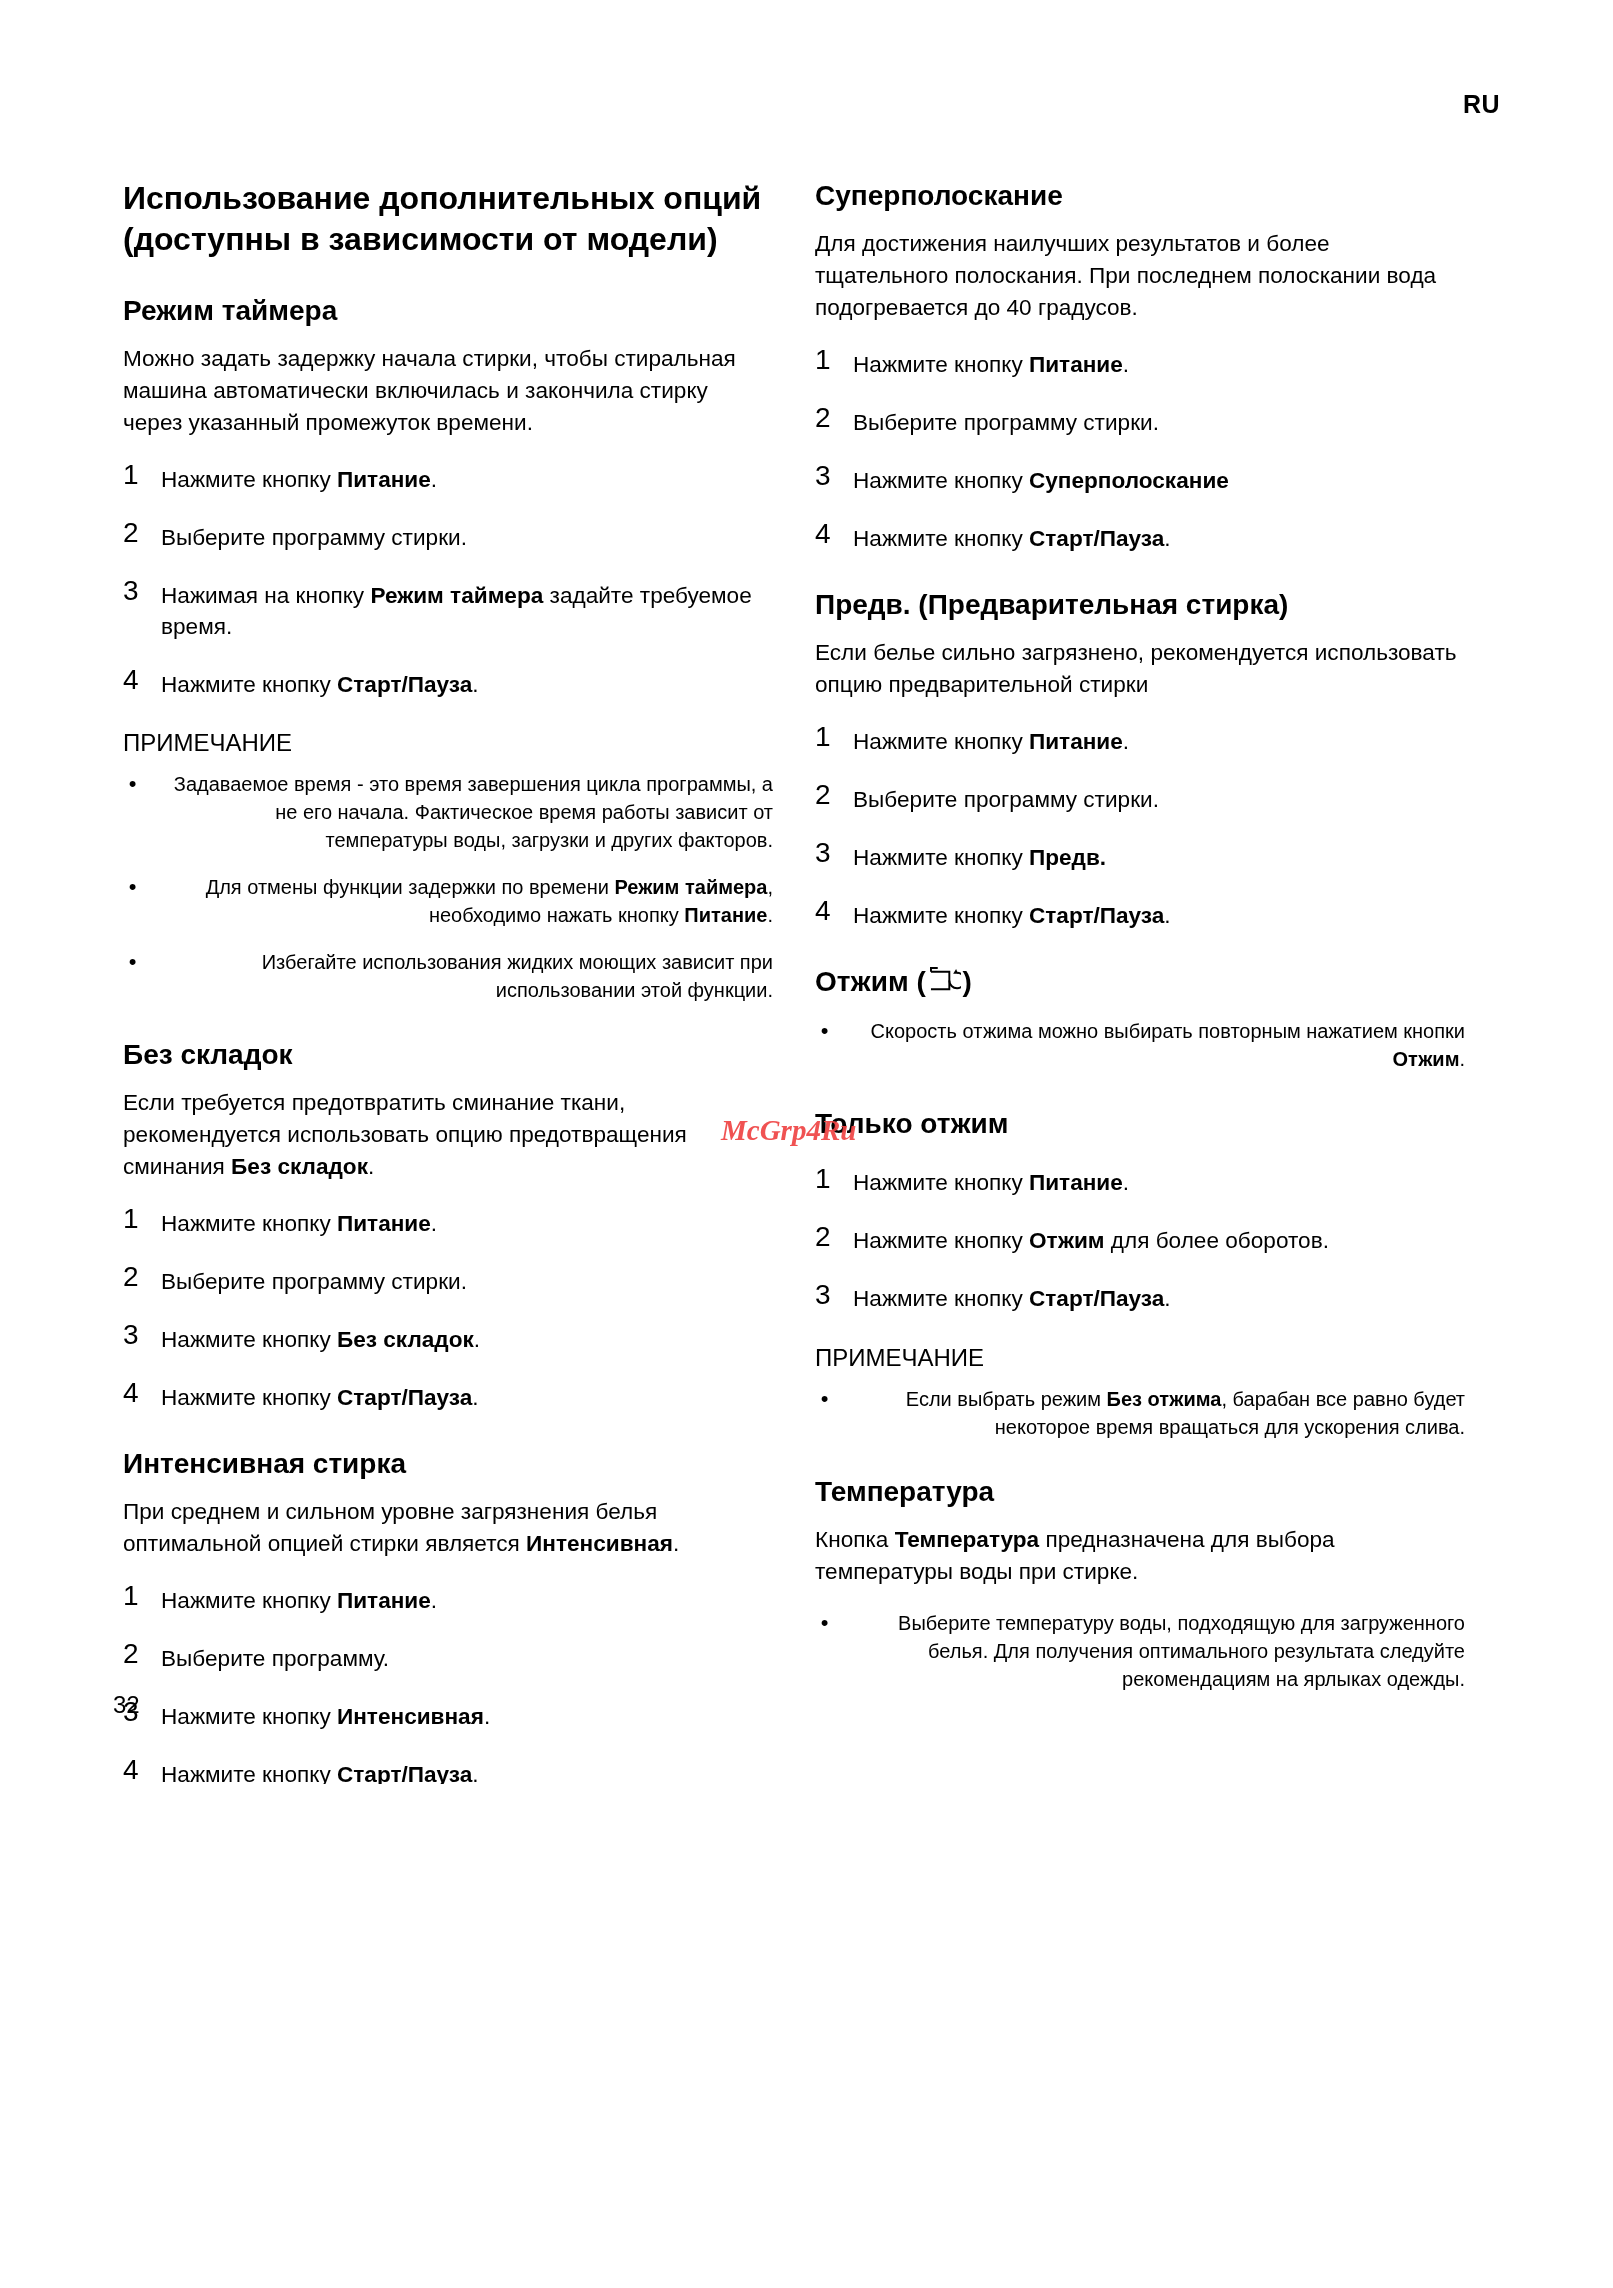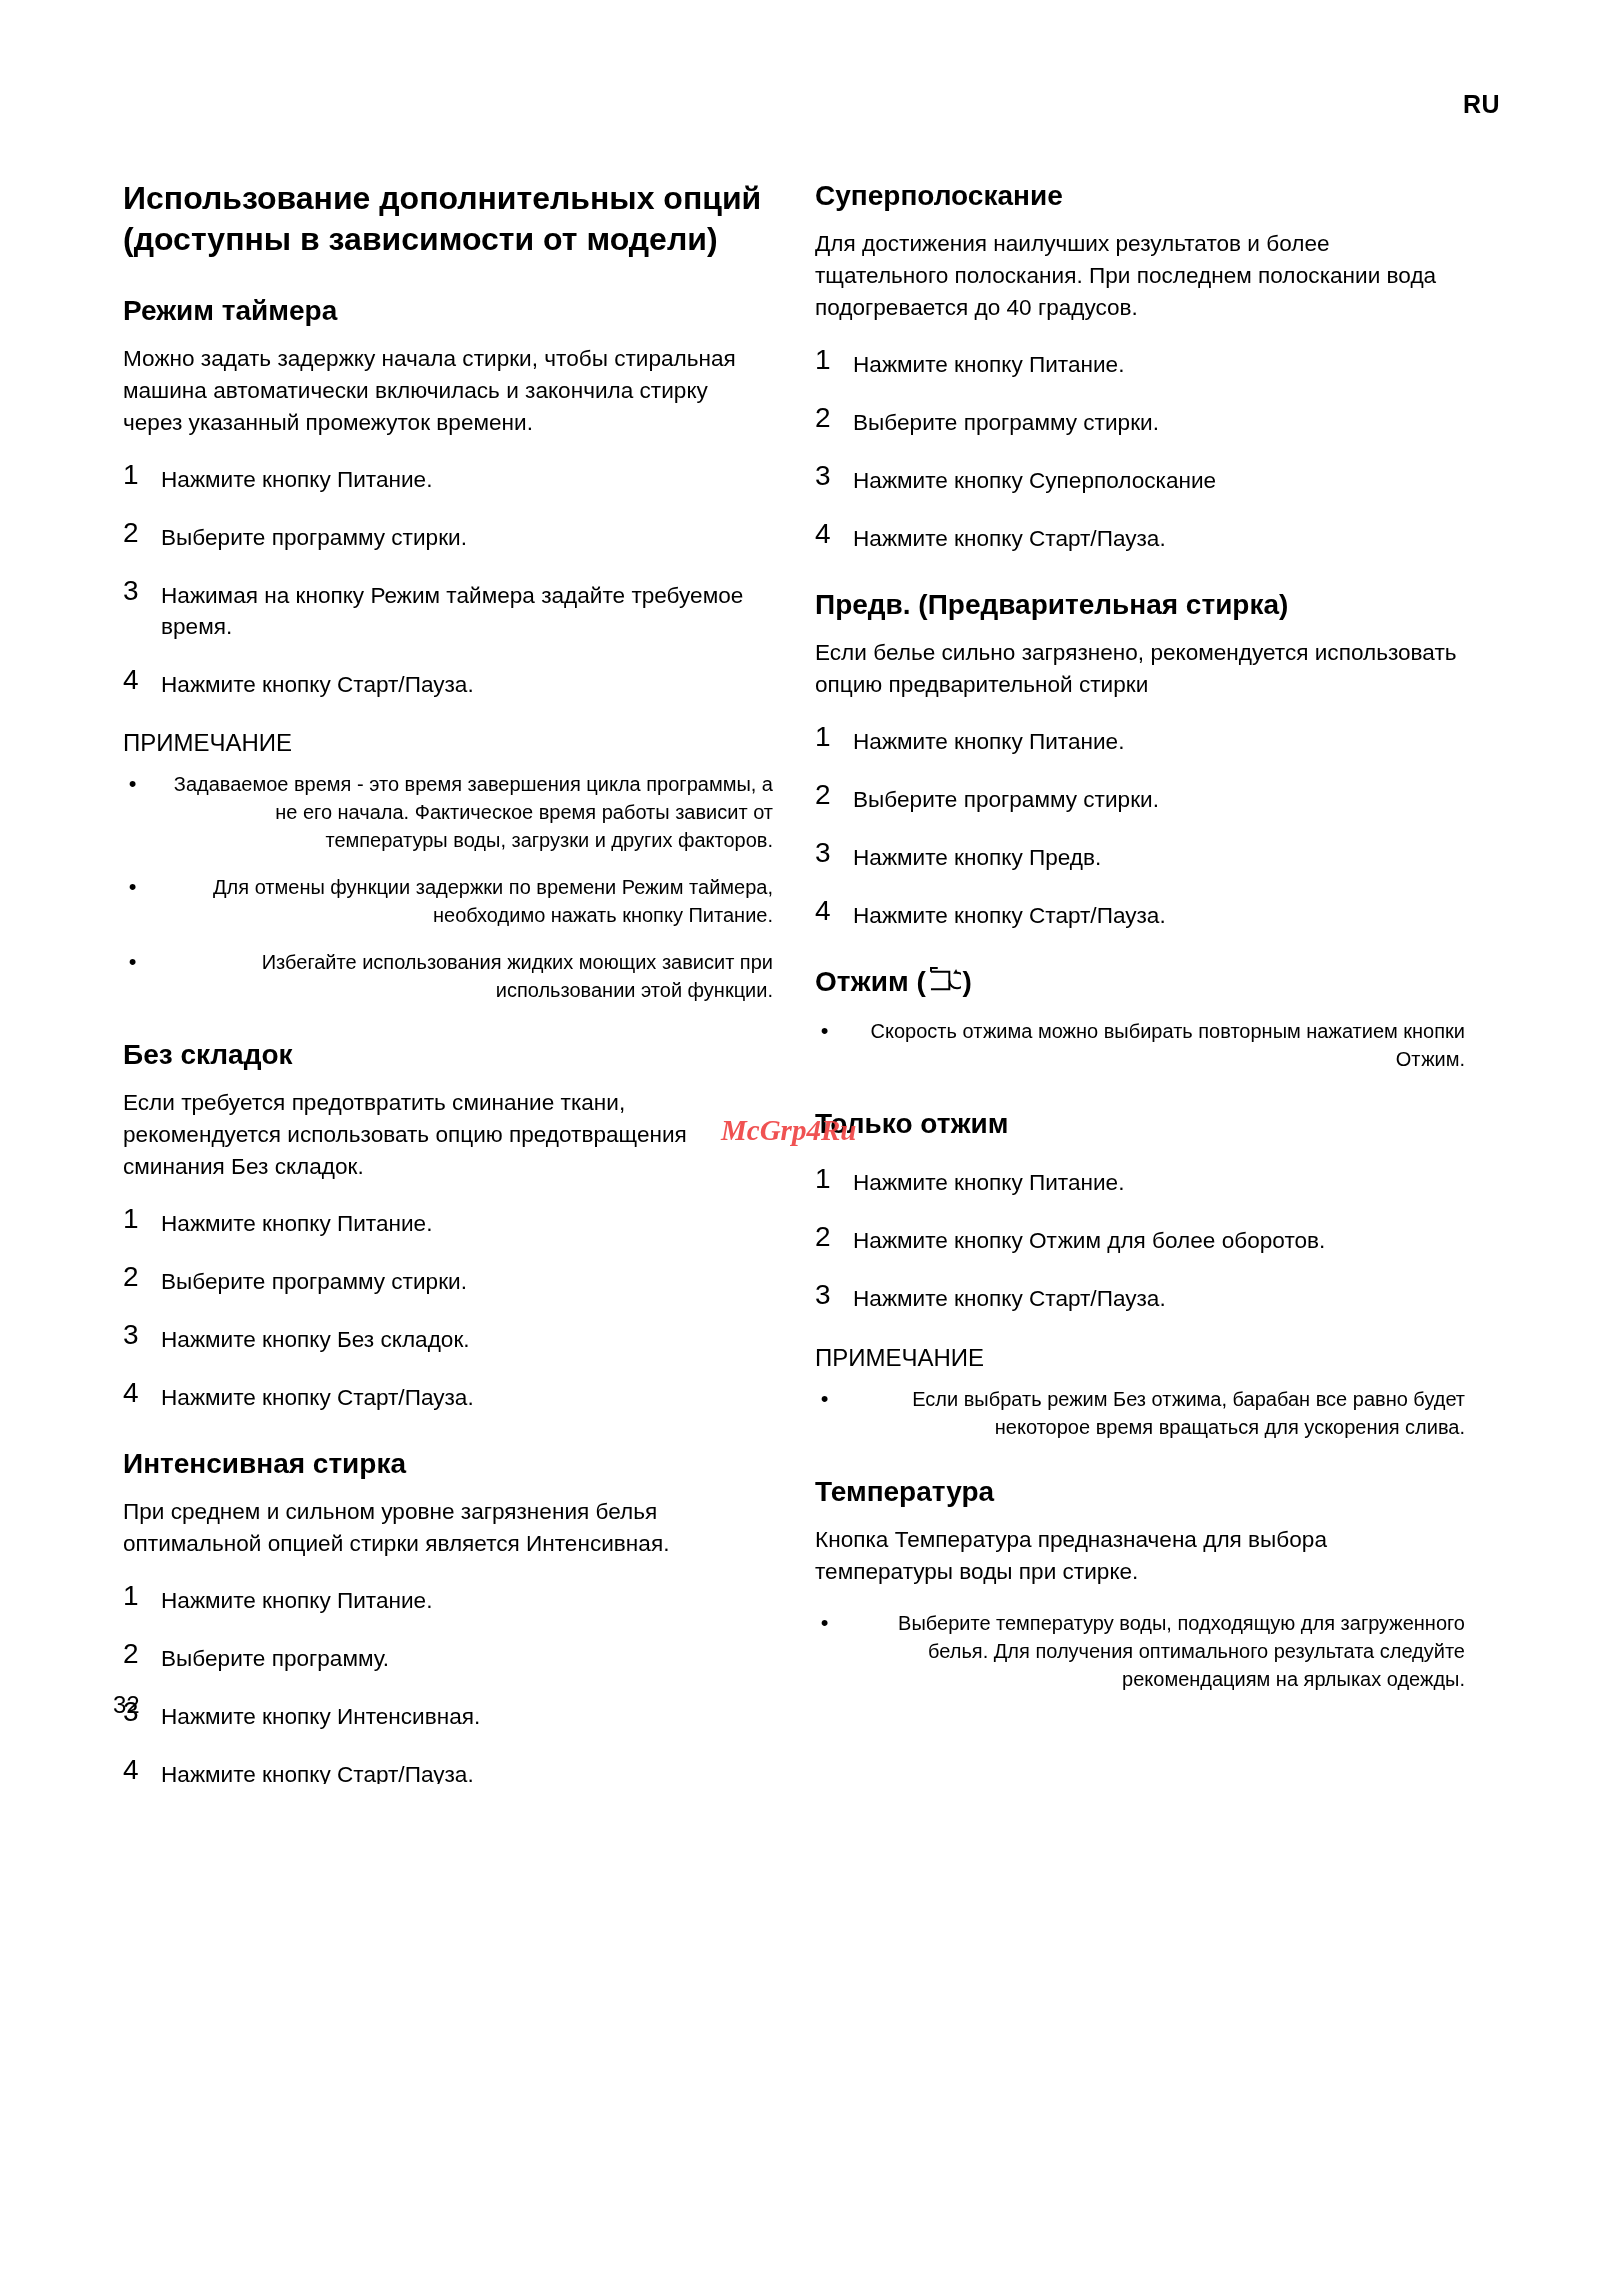--- a/index.html
+++ b/index.html
@@ -97,21 +97,21 @@
     line-height: 1.4;
     text-align: right;
   }
   ul.bullets li::before {
     content: "•";
     position: absolute;
     left: 5.8px;
     top: -1px;
     font-size: 22px;
   }
-  b, strong { font-weight: normal; }
+  b, strong { font-weight: bold; }
   .spin-icon {
     display: inline-block;
     vertical-align: -3.8px;
     margin: 0 1.9px;
   }
   .watermark {
     position: absolute;
     left: 721px;
     top: 1114px;
     font-size: 29px;

